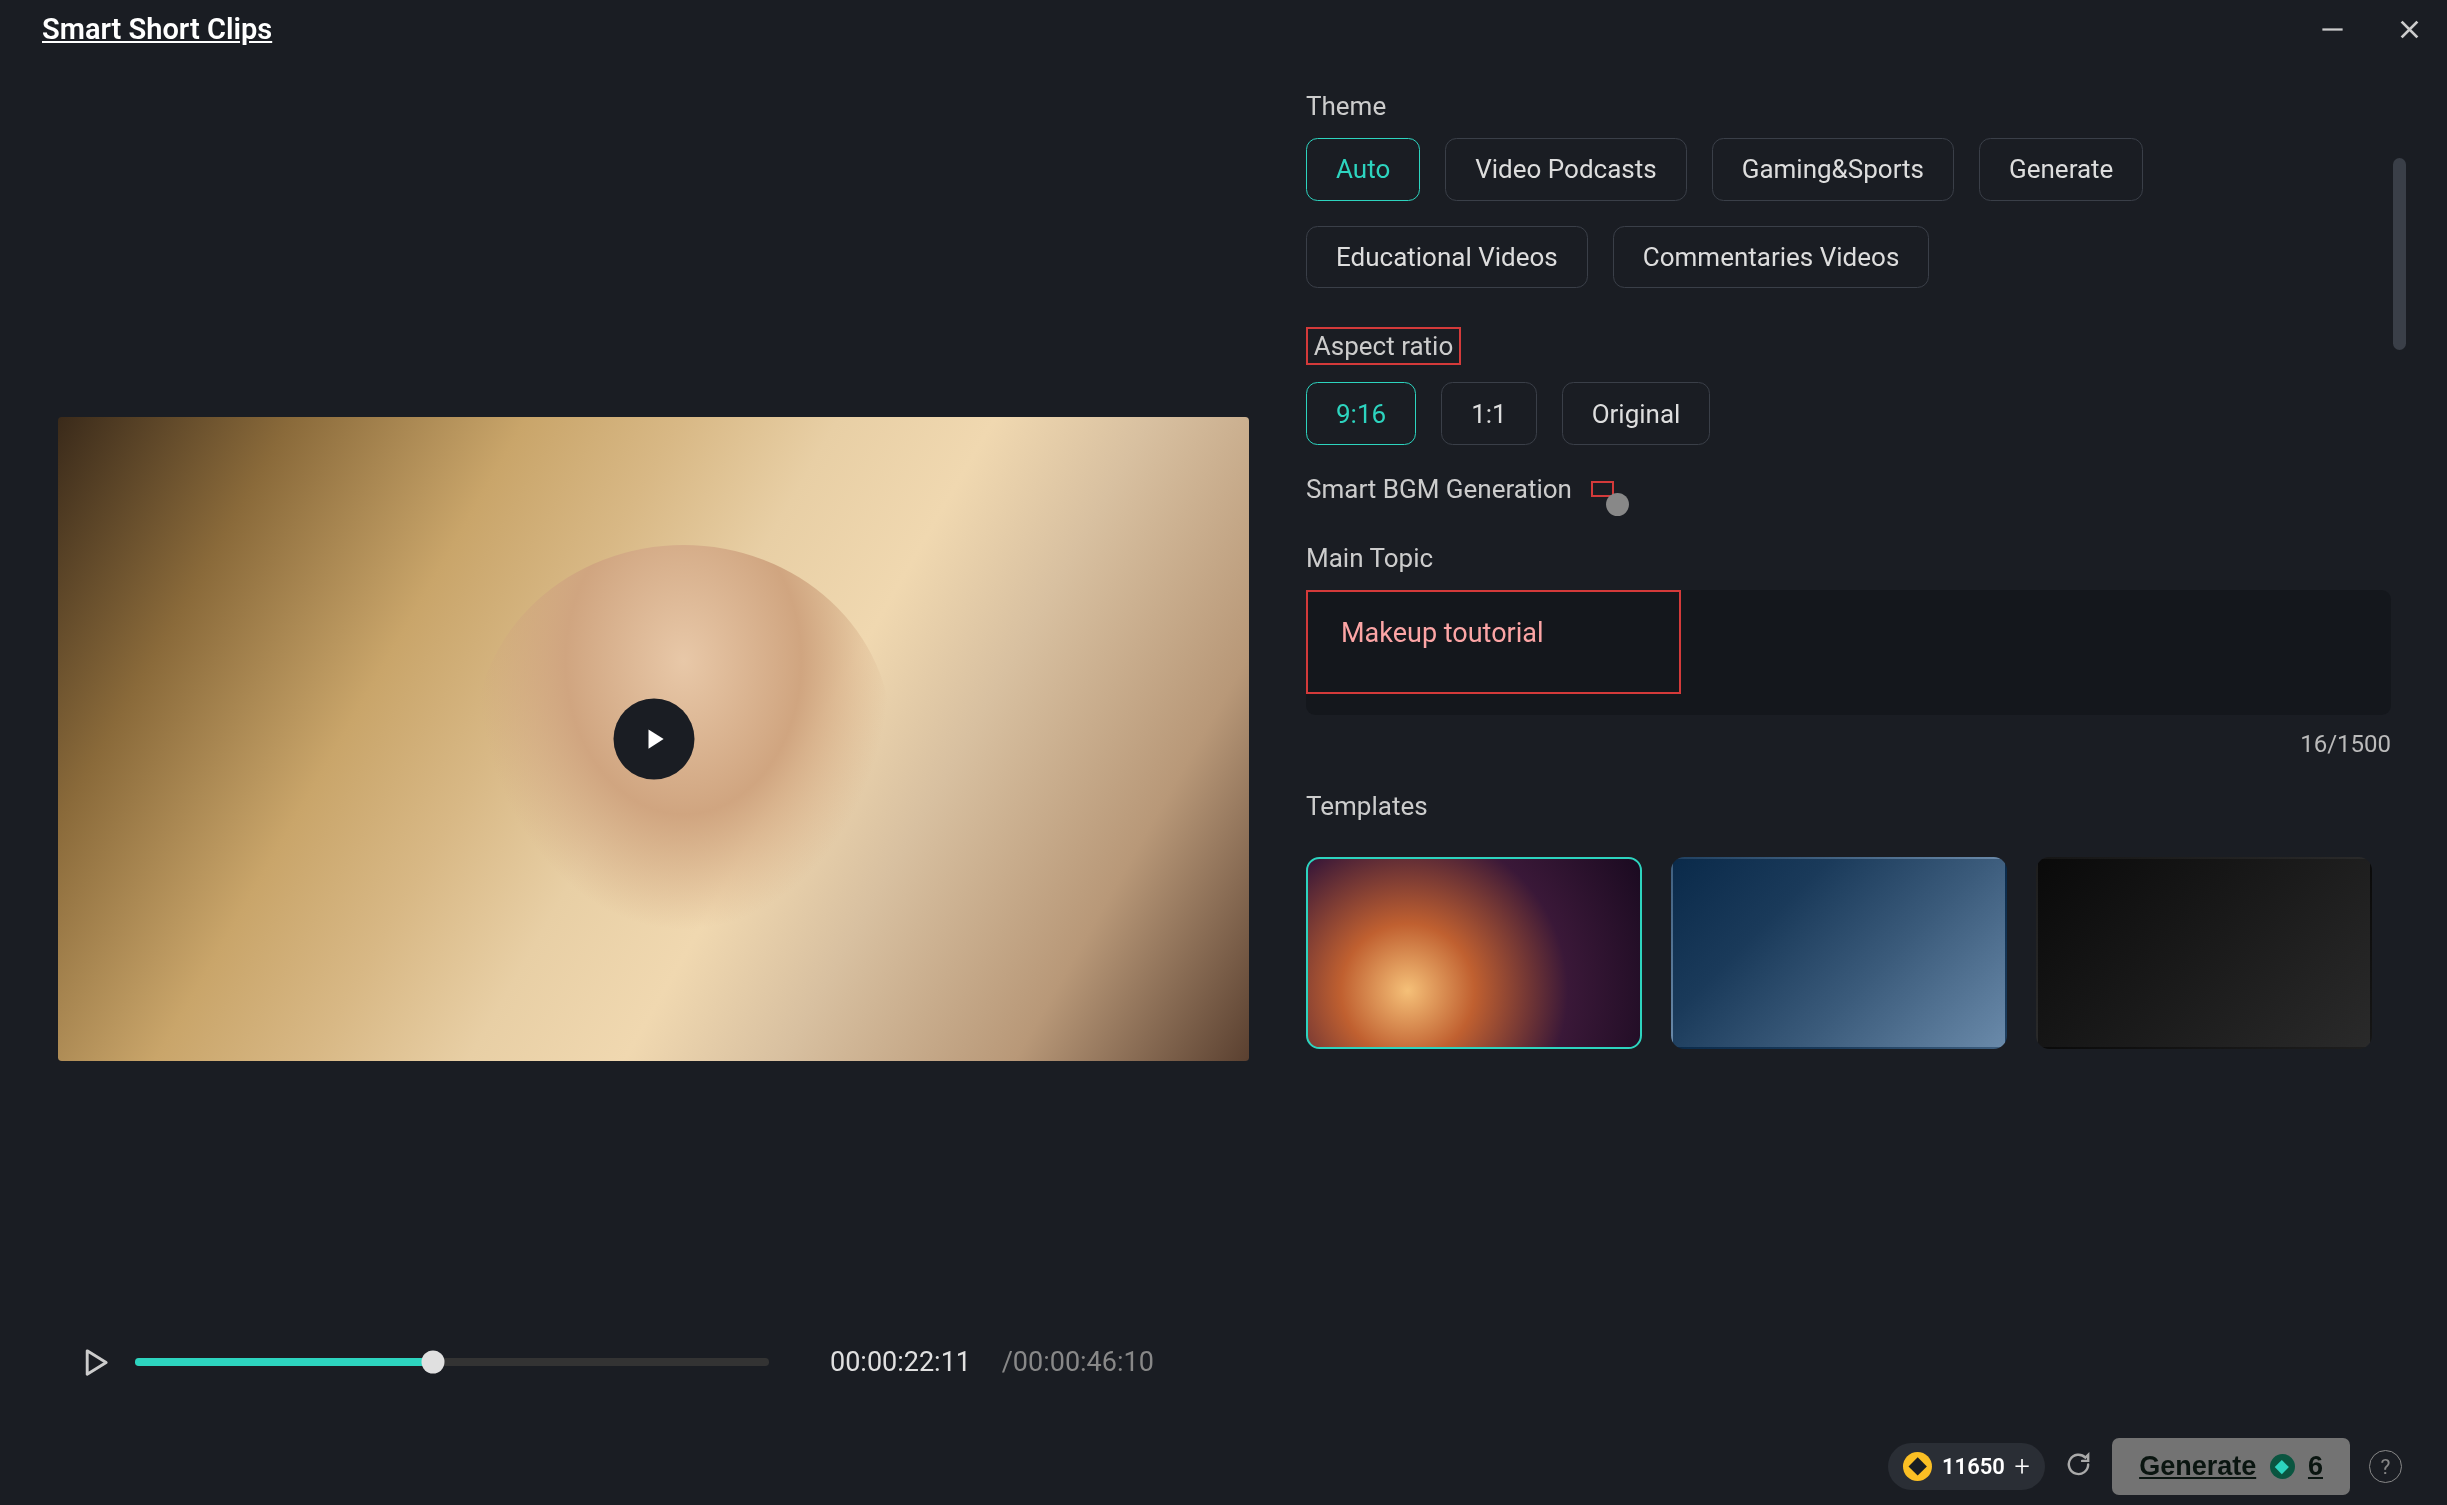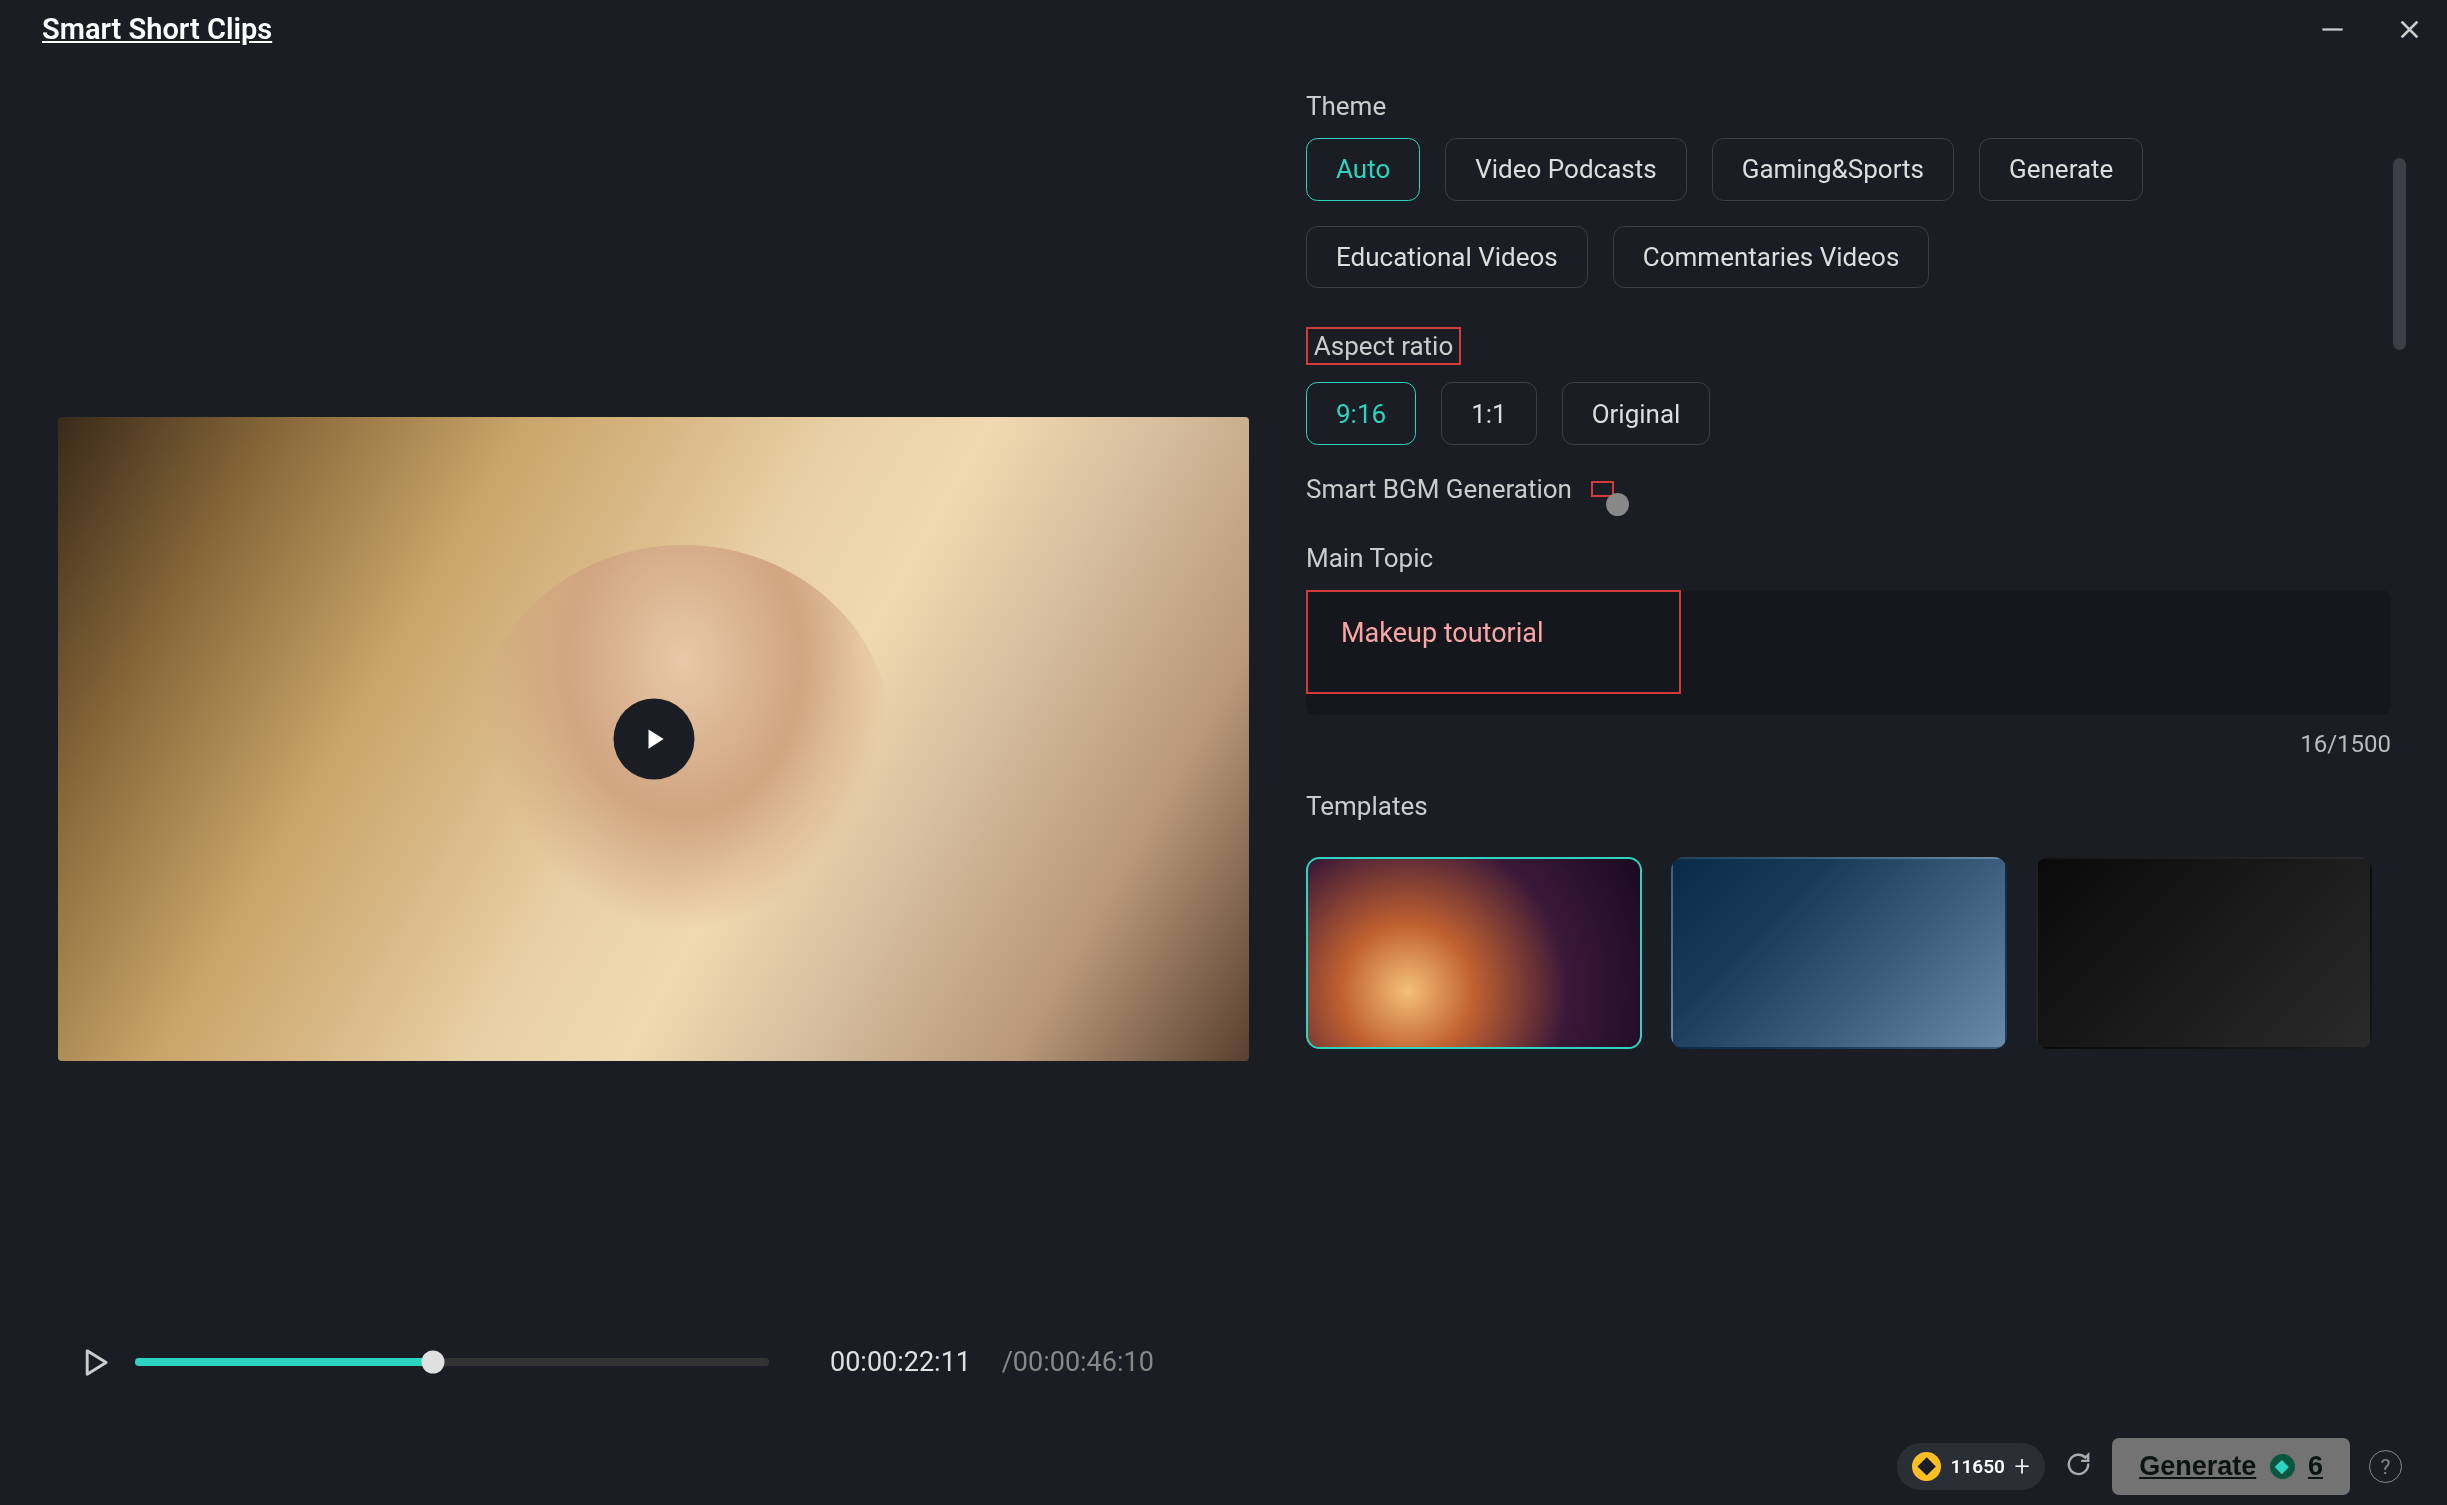--- a/index.html
+++ b/index.html
@@ -293,21 +293,21 @@
     width: 29px; height: 29px;
     background: #fbbf24;
     border-radius: 50%;
     display: flex; align-items: center; justify-content: center;
   }
   .credit-coin-inner {
     width: 13.4px; height: 13.4px;
     background: #1a1d23;
     transform: rotate(45deg);
   }
-  .credit-num { font-size: 19px; font-weight: 600; color: #fff; }
+  .credit-num { font-size: 22px; font-weight: 600; color: #fff; }
   .plus-icon { color: #fff; font-size: 27px; font-weight: 300; }
   .reload-icon { color: #aaa; cursor: pointer; }
   .generate-btn {
     background: #737373;
     color: #0a1510;
     font-size: 27px;
     font-weight: 600;
     border: none;
     border-radius: 7px;
     padding: 13.4px 27px;

